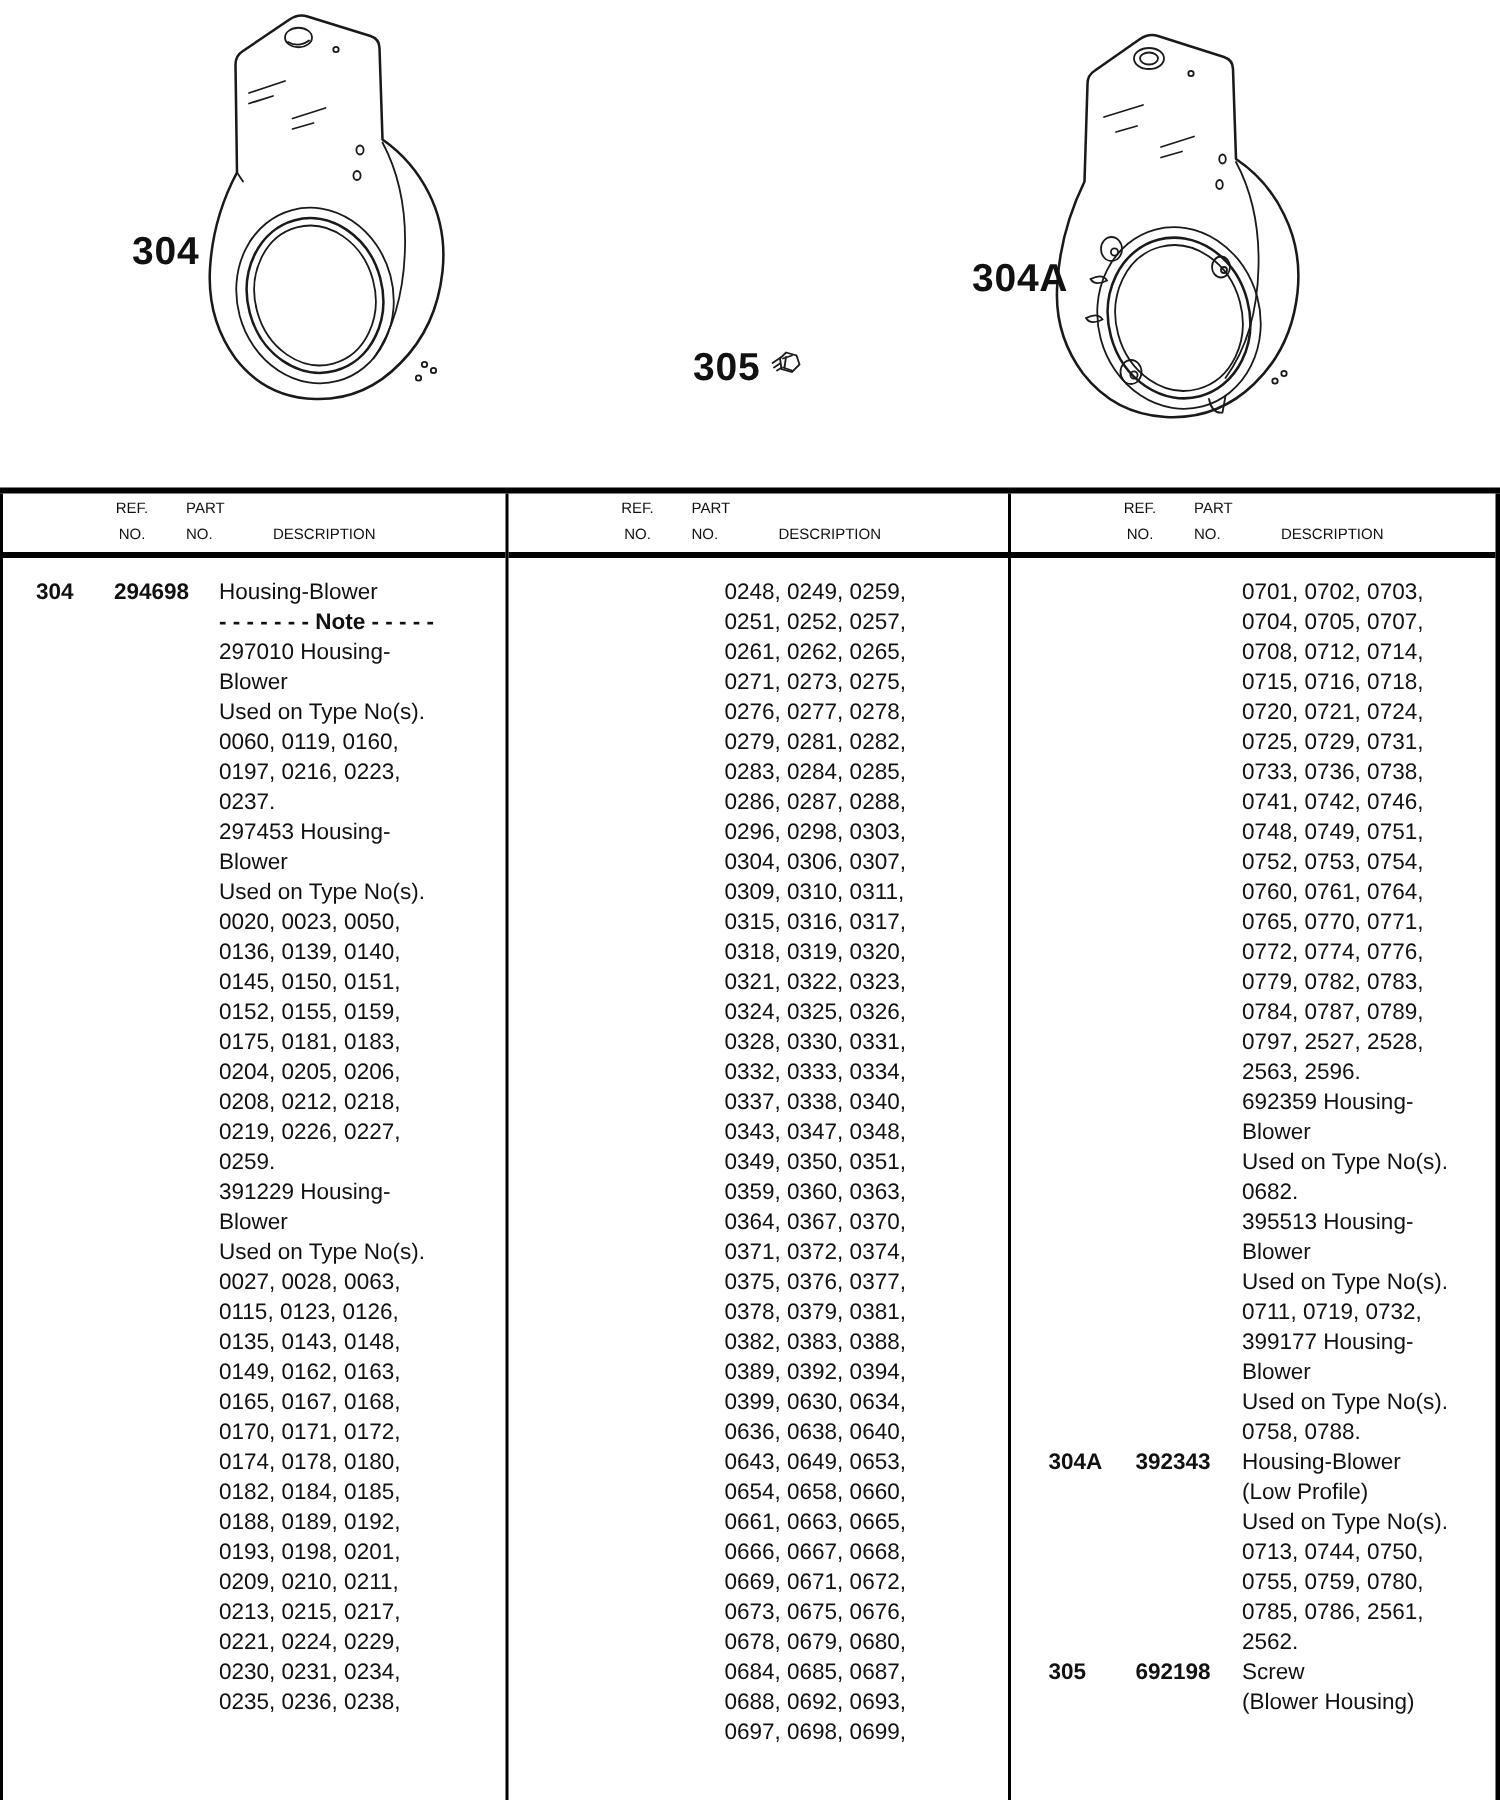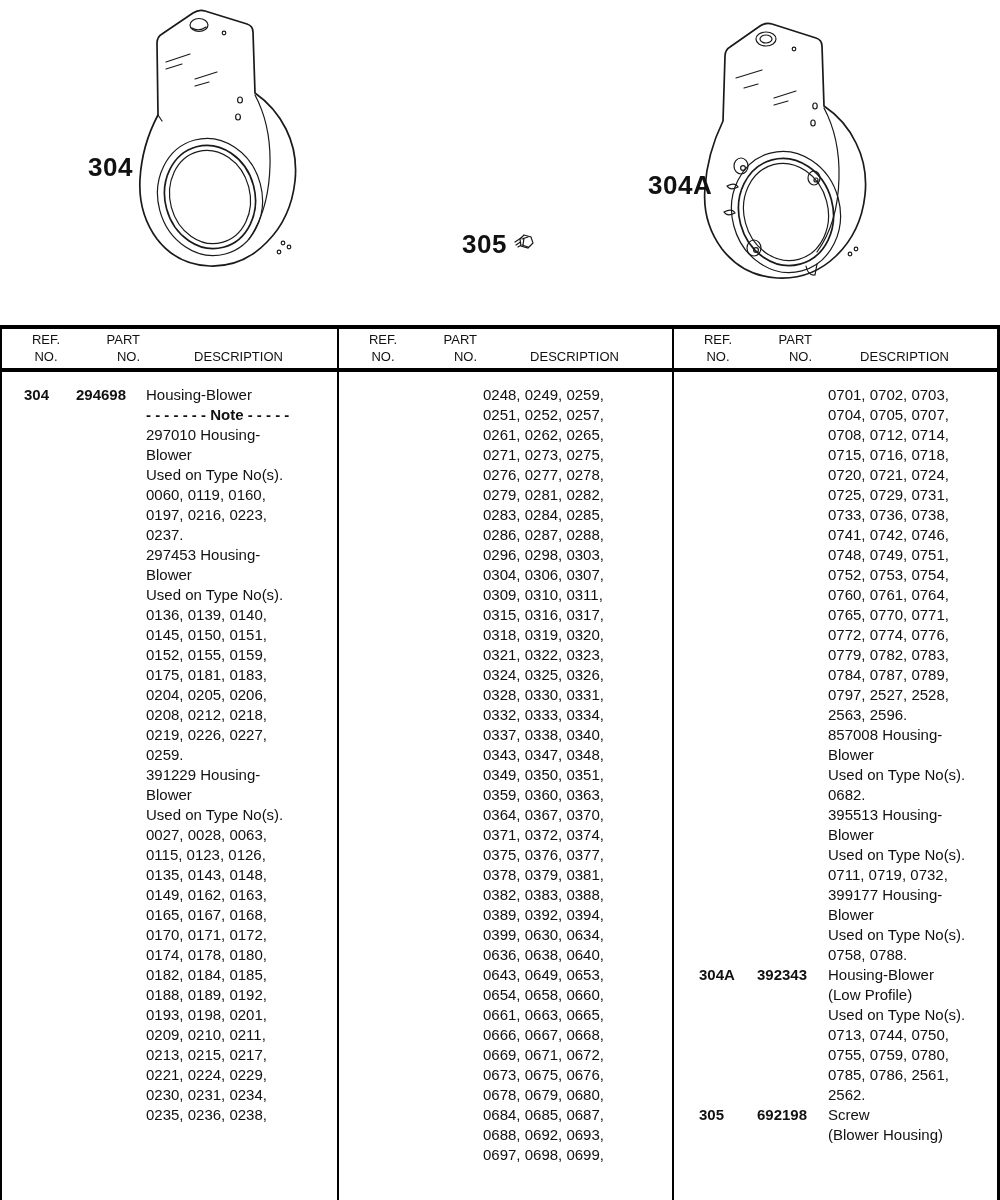--- a/index.html
+++ b/index.html
@@ -28,25 +28,25 @@
     border-top:4px solid #000;
     box-sizing:border-box;
   }
   .pcol{position:absolute;top:0;bottom:0;box-sizing:border-box;}
   #col-0{left:0;width:337px;border-left:2px solid #000;}
   #col-1{left:337px;width:335px;border-left:2px solid #000;}
   #col-2{left:672px;width:328px;border-left:2px solid #000;border-right:3px solid #000;}
   .thead{
     height:43px;border-bottom:4px solid #000;box-sizing:border-box;
     display:flex;align-items:flex-end;padding-bottom:3px;
-    font-size:13px;line-height:17px;
+    font-size:10px;line-height:17px;padding-left:42px;
   }
   .h-ref{width:56px;margin-left:16px;text-align:center;}
-  .h-part{width:58px;margin-left:8px;text-align:right;}
-  .h-desc{flex:1;text-align:center;padding-bottom:0;}
+  .h-part{width:58px;margin-left:8px;text-align:left;}
+  .h-desc{flex:1;text-align:left;padding-bottom:0;}
   .tbody{padding-top:13px;font-size:15px;}
   .trow{display:flex;height:20px;line-height:20px;white-space:nowrap;}
   .c-ref{width:52px;margin-left:22px;font-weight:700;flex:none;}
   .c-part{width:70px;font-weight:700;flex:none;}
   .c-desc{flex:1;overflow:visible;}
   .c-desc b{font-weight:400;}
   .c-desc.note{font-weight:700;}
   #col-2 .c-ref{margin-left:25px;width:58px;}
   #col-2 .c-part{width:71px;}
 </style>
@@ -181,20 +181,25 @@
           <span class="c-desc">Blower</span>
         </div>
         <div class="trow">
           <span class="c-ref"></span>
           <span class="c-part"></span>
           <span class="c-desc">Used on Type No(s).</span>
         </div>
         <div class="trow">
           <span class="c-ref"></span>
           <span class="c-part"></span>
+          <span class="c-desc">0020, 0023, 0050,</span>
+        </div>
+        <div class="trow">
+          <span class="c-ref"></span>
+          <span class="c-part"></span>
           <span class="c-desc">0136, 0139, 0140,</span>
         </div>
         <div class="trow">
           <span class="c-ref"></span>
           <span class="c-part"></span>
           <span class="c-desc">0145, 0150, 0151,</span>
         </div>
         <div class="trow">
           <span class="c-ref"></span>
           <span class="c-part"></span>
@@ -611,21 +616,21 @@
           <span class="c-desc">0797, 2527, 2528,</span>
         </div>
         <div class="trow">
           <span class="c-ref"></span>
           <span class="c-part"></span>
           <span class="c-desc">2563, 2596.</span>
         </div>
         <div class="trow">
           <span class="c-ref"></span>
           <span class="c-part"></span>
-          <span class="c-desc"><b>857008</b> Housing-</span>
+          <span class="c-desc"><b>692359</b> Housing-</span>
         </div>
         <div class="trow">
           <span class="c-ref"></span>
           <span class="c-part"></span>
           <span class="c-desc">Blower</span>
         </div>
         <div class="trow">
           <span class="c-ref"></span>
           <span class="c-part"></span>
           <span class="c-desc">Used on Type No(s).</span>

